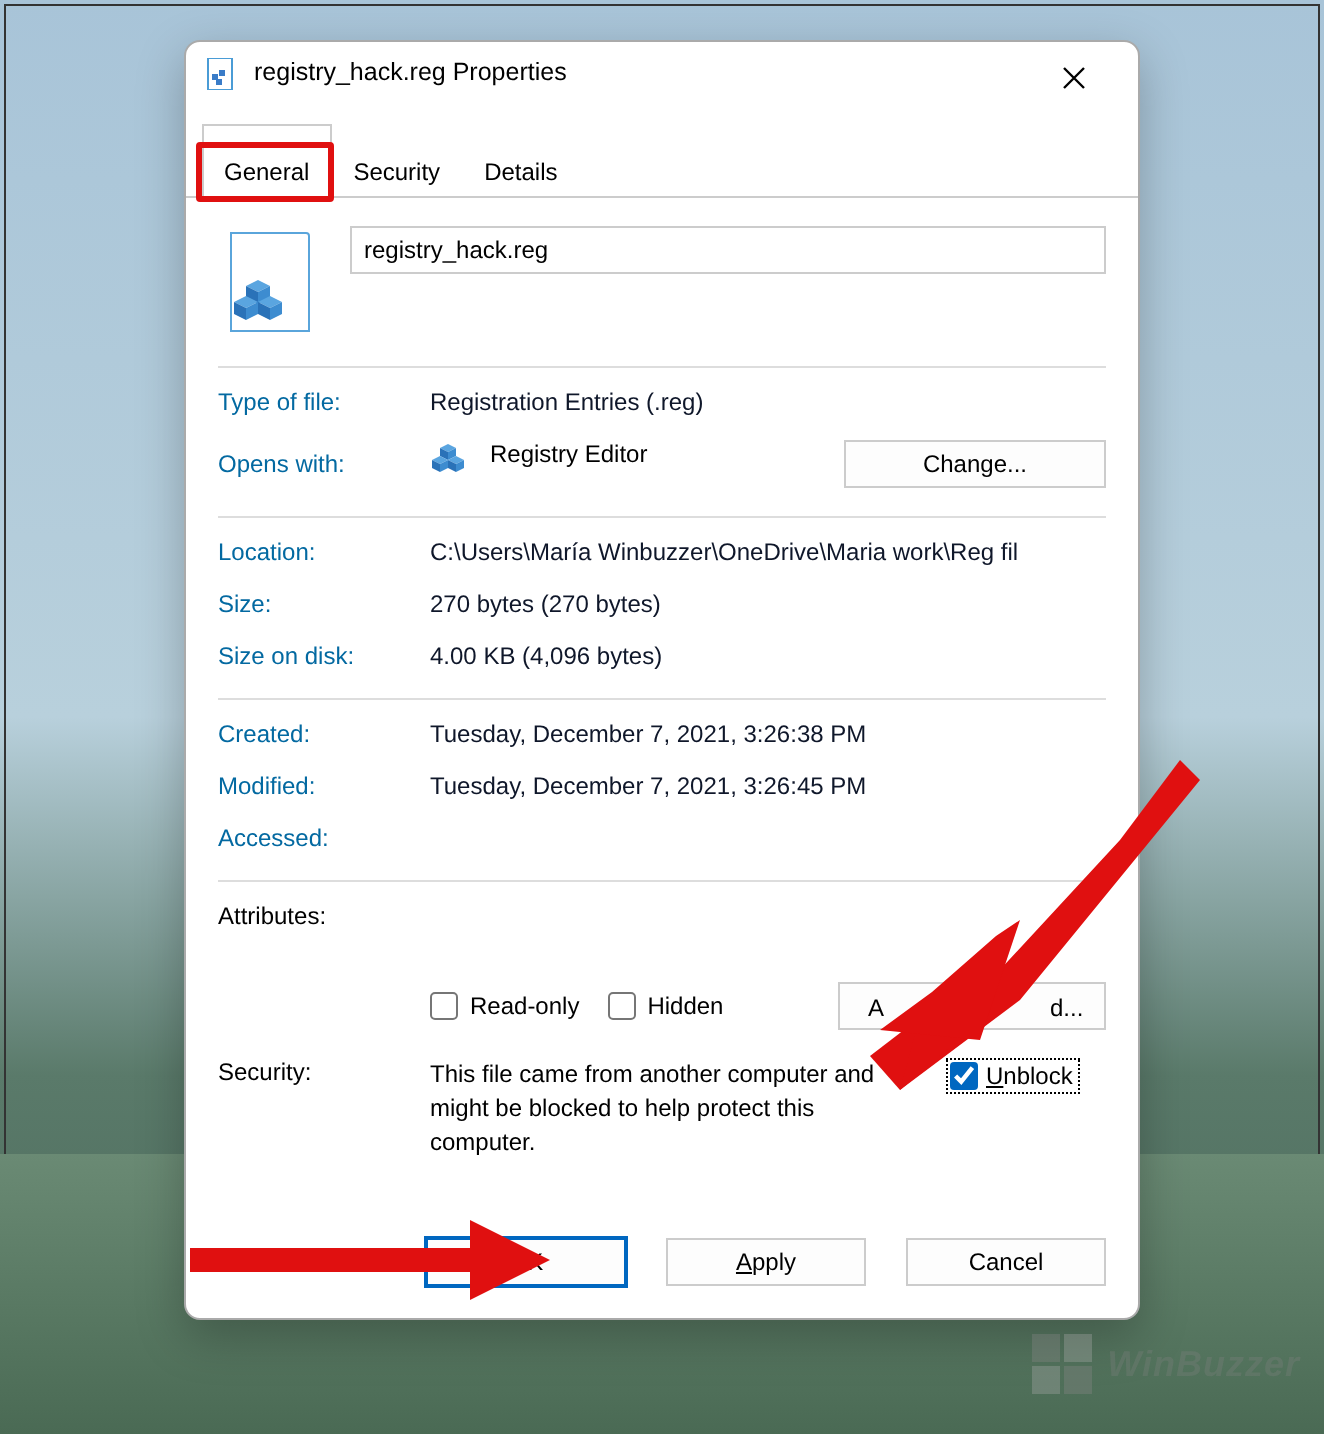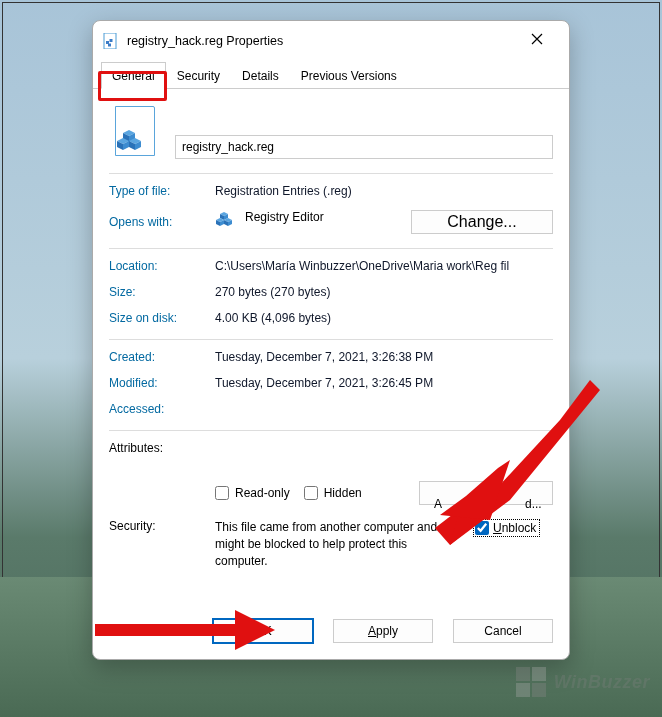--- a/index.html
+++ b/index.html
@@ -32,21 +32,21 @@
     border: 1px solid #aaa;
     border-radius: 8px;
     box-shadow: 0 8px 24px rgba(0,0,0,0.25);
     display: flex;
     flex-direction: column;
     font-size: 12px;
     color: #000;
   }
   .titlebar {
     display: flex;
-    align-items: center;
+    align-items: flex-start;
     padding: 8px 10px 6px 10px;
   }
   .titlebar .ico {
     width: 16px; height: 16px; margin-right: 8px;
   }
   .titlebar .title {
     flex: 1;
     font-size: 12.5px;
   }
   .close {
@@ -61,21 +61,21 @@
   .close svg { width: 12px; height: 12px; }
 
   .tabs {
     display: flex;
     border-bottom: 1px solid #ccc;
     padding-left: 8px;
     gap: 0;
     margin-top: 2px;
   }
   .tab {
-    padding: 6px 10px 5px 10px;
+    padding: 16px 10px 5px 10px;
     font-size: 12px;
     color: #000;
     border: 1px solid transparent;
     border-bottom: none;
     position: relative;
     top: 1px;
     cursor: pointer;
   }
   .tab.active {
     border: 1px solid #ccc;
@@ -94,21 +94,21 @@
   }
 
   .body {
     padding: 14px 16px 8px 16px;
     flex: 1;
     overflow: hidden;
   }
 
   .toprow {
     display: flex;
-    align-items: flex-end;
+    align-items: flex-start;
     gap: 18px;
     margin-bottom: 14px;
   }
   .fileicon {
     width: 44px;
     height: 56px;
     display: flex;
     align-items: center;
     justify-content: center;
     position: relative;
@@ -156,25 +156,25 @@
   .grid .lbl { color: #0369a1; }
   .grid .val { color: #0f172a; }
   .opens-cell {
     display: flex;
     align-items: flex-start;
     gap: 12px;
   }
   .cube-sm { width: 18px; height: 18px; }
   .change-btn {
     margin-left: auto;
-    width: 142px;
+    width: 131px;
     height: 24px;
     border: 1px solid #ccc;
     background: #fdfdfd;
-    font-size: 16px;
+    font-size: 12px;
     cursor: pointer;
   }
 
   .attr-row {
     display: grid;
     grid-template-columns: 100px 1fr;
     column-gap: 6px;
     align-items: start;
     margin-top: 4px;
   }
@@ -297,21 +297,20 @@
       <svg viewBox="0 0 12 12">
           <path d="M1 1 L11 11 M11 1 L1 11" stroke="#000" stroke-width="1.2"></path>
         </svg>
     </div>
   </div>
 
   <div class="tabs">
     <div class="tab active">General</div>
     <div class="tab">Security</div>
     <div class="tab">Details</div>
-    <div class="tab">Previous Versions</div>
   </div>
 
   <div class="body">
 
     <div class="toprow">
       <div class="fileicon">
         <div class="fileicon-page"></div>
         <svg class="fileicon-cubes" viewBox="0 0 28 26">
           <g>
             <polygon points="6,6 12,3 18,6 12,9" fill="#5aa5e0"></polygon>

